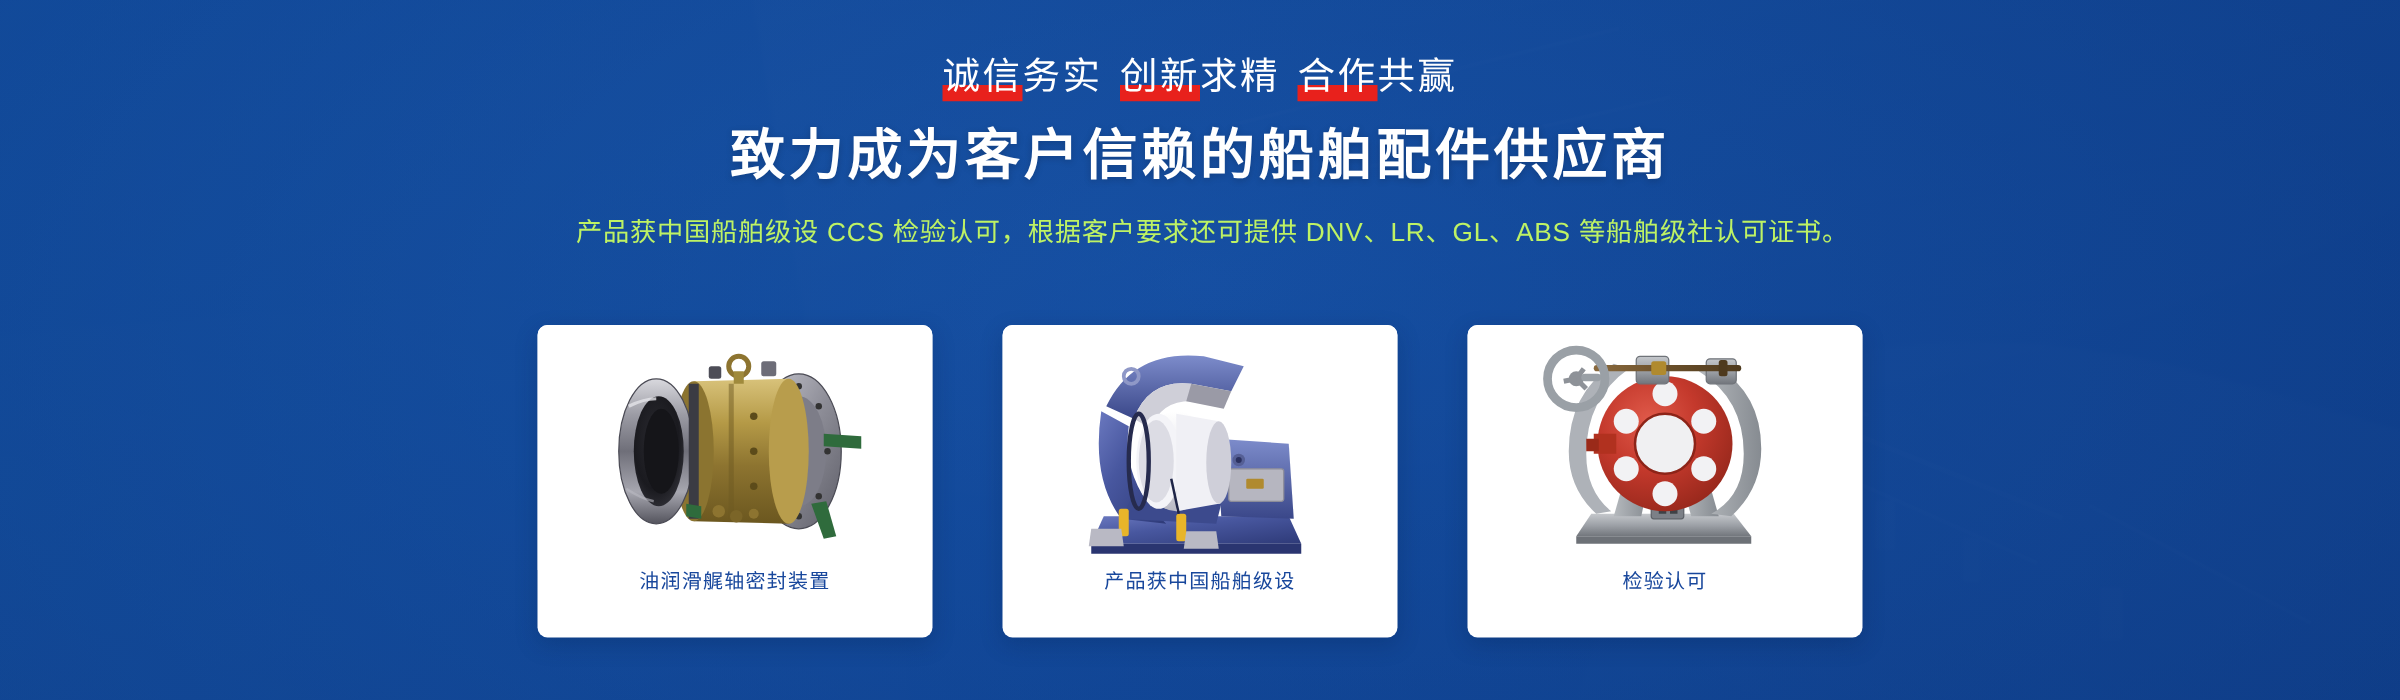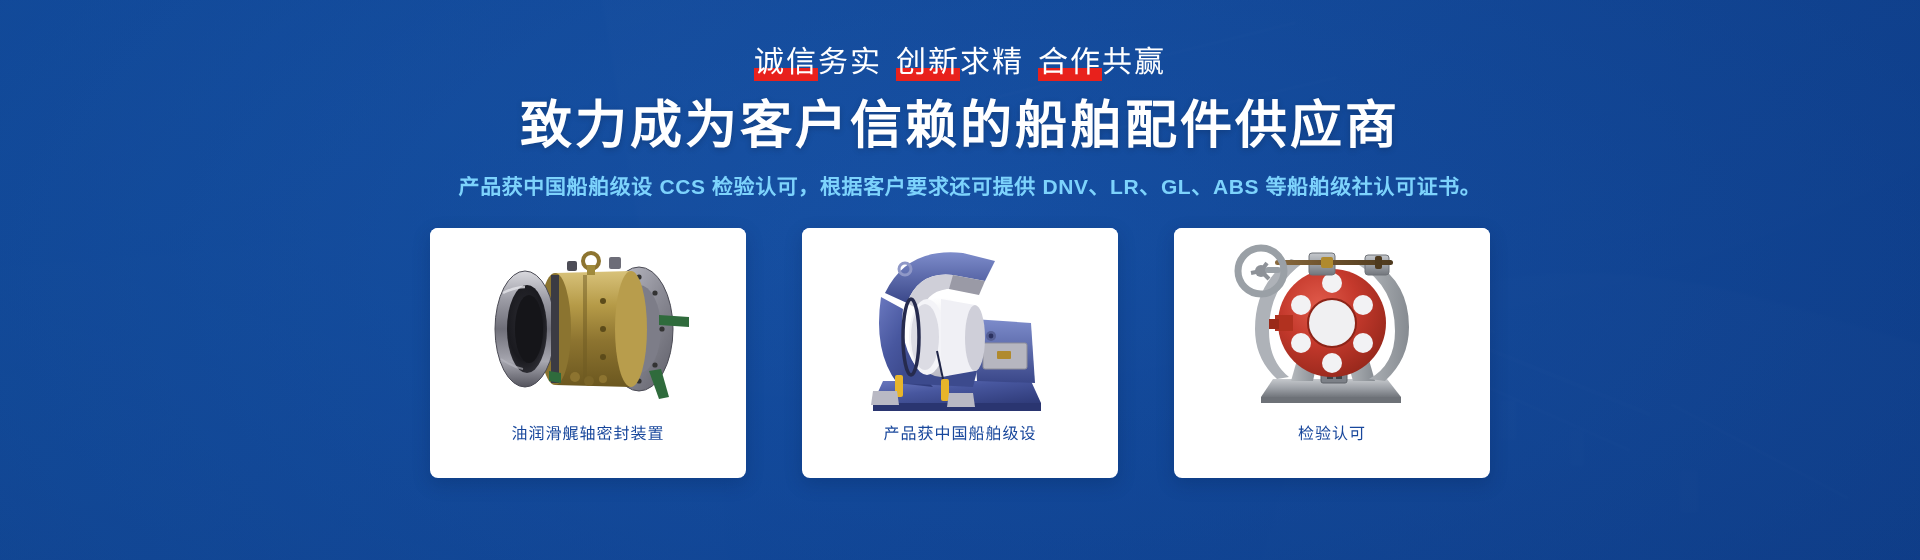--- a/index.html
+++ b/index.html
@@ -116,36 +116,36 @@
     right: 0;
     bottom: -1px;
     height: 13px;
     background: #e8211c;
     z-index: -1;
   }
   .tagline .seg-gap { display: inline-block; width: 14px; }
 
   .headline {
     margin-top: 14px;
-    font-size: 52px;
+    font-size: 44px;
     line-height: 62px;
     font-weight: 700;
     color: #ffffff;
     letter-spacing: 3px;
     text-shadow: 0 2px 6px rgba(0,0,0,0.18);
     white-space: nowrap;
   }
 
   .subline {
     margin-top: 16px;
     font-size: 21px;
     line-height: 30px;
-    color: #7dd3fc;
+    color: #bef264;
     letter-spacing: 0.6px;
-    font-weight: 700;
+    font-weight: 400;
     white-space: nowrap;
     margin-left: 20px;
   }
 
   
   .cards {
     margin-top: 26px;
     display: flex;
     justify-content: center;
     gap: 56px;
@@ -154,20 +154,21 @@
     width: 316px;
     height: 250px;
     background: #ffffff;
     border-radius: 8px;
     box-shadow: 0 6px 18px rgba(4,28,70,0.22);
     display: flex;
     flex-direction: column;
     align-items: center;
     justify-content: flex-start;
     overflow: hidden;
+    margin-top: 32px;
   }
   .card-media {
     width: 100%;
     height: 196px;
     display: flex;
     align-items: center;
     justify-content: center;
     background: #ffffff;
   }
   .card-label {

